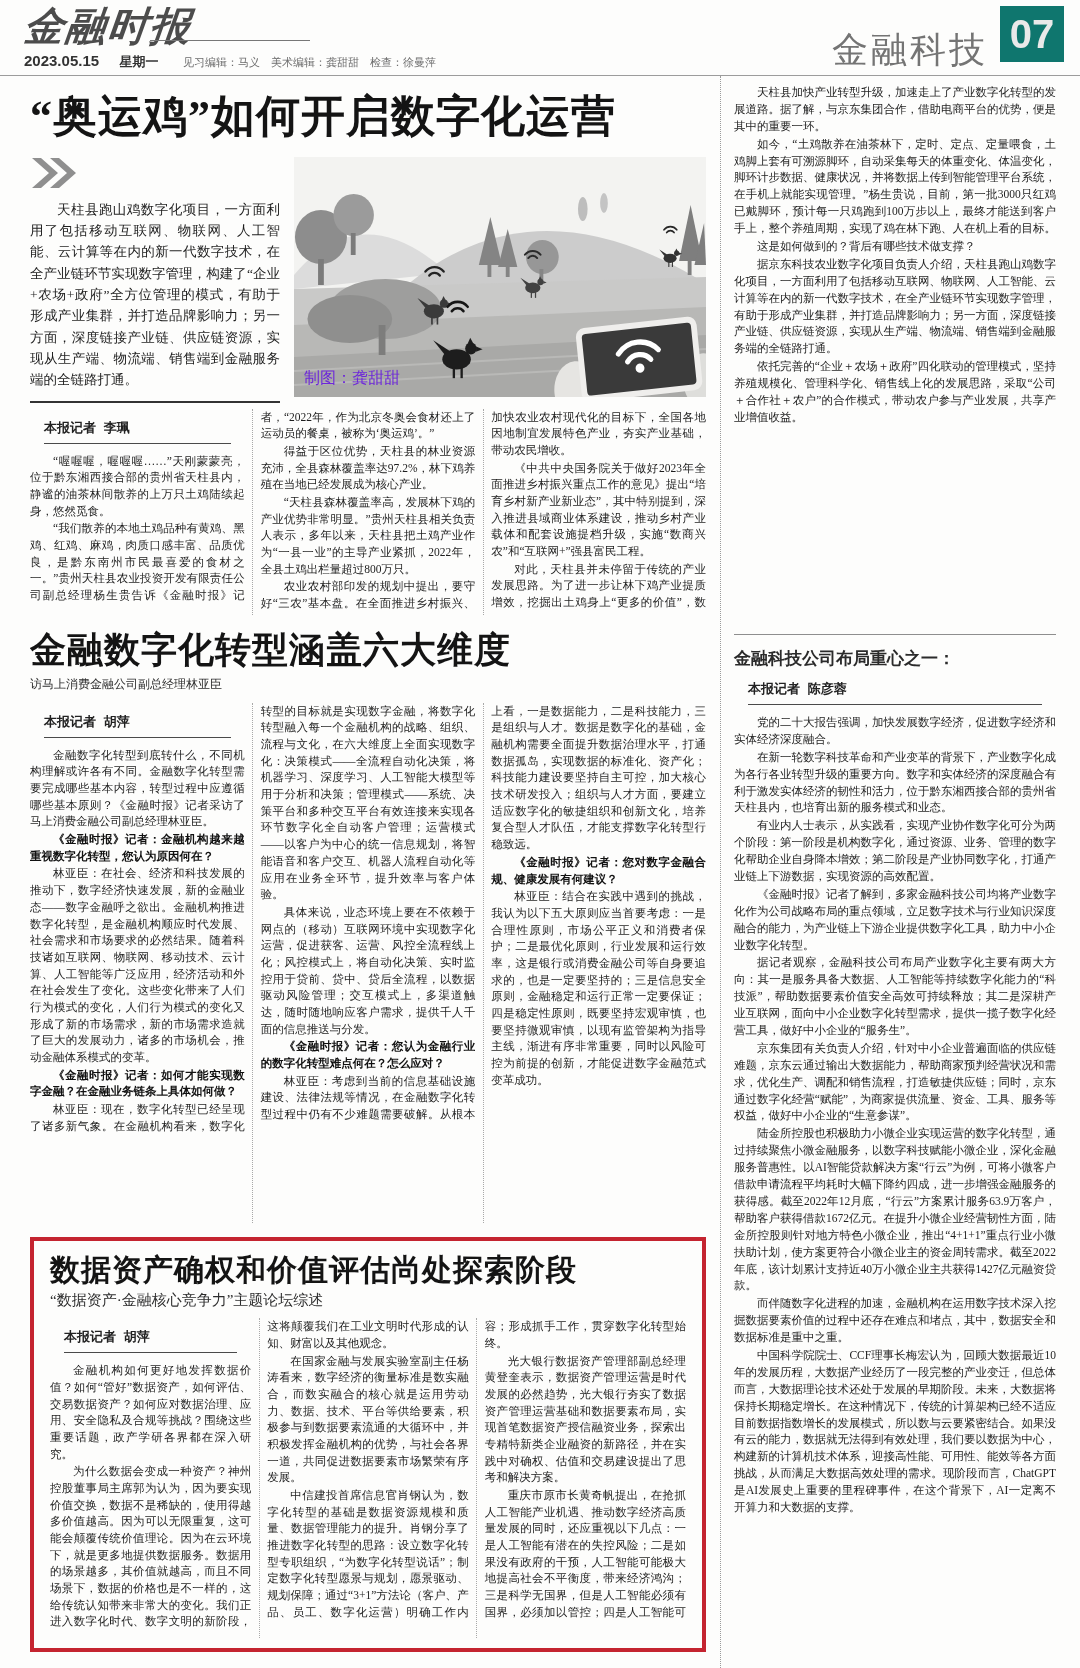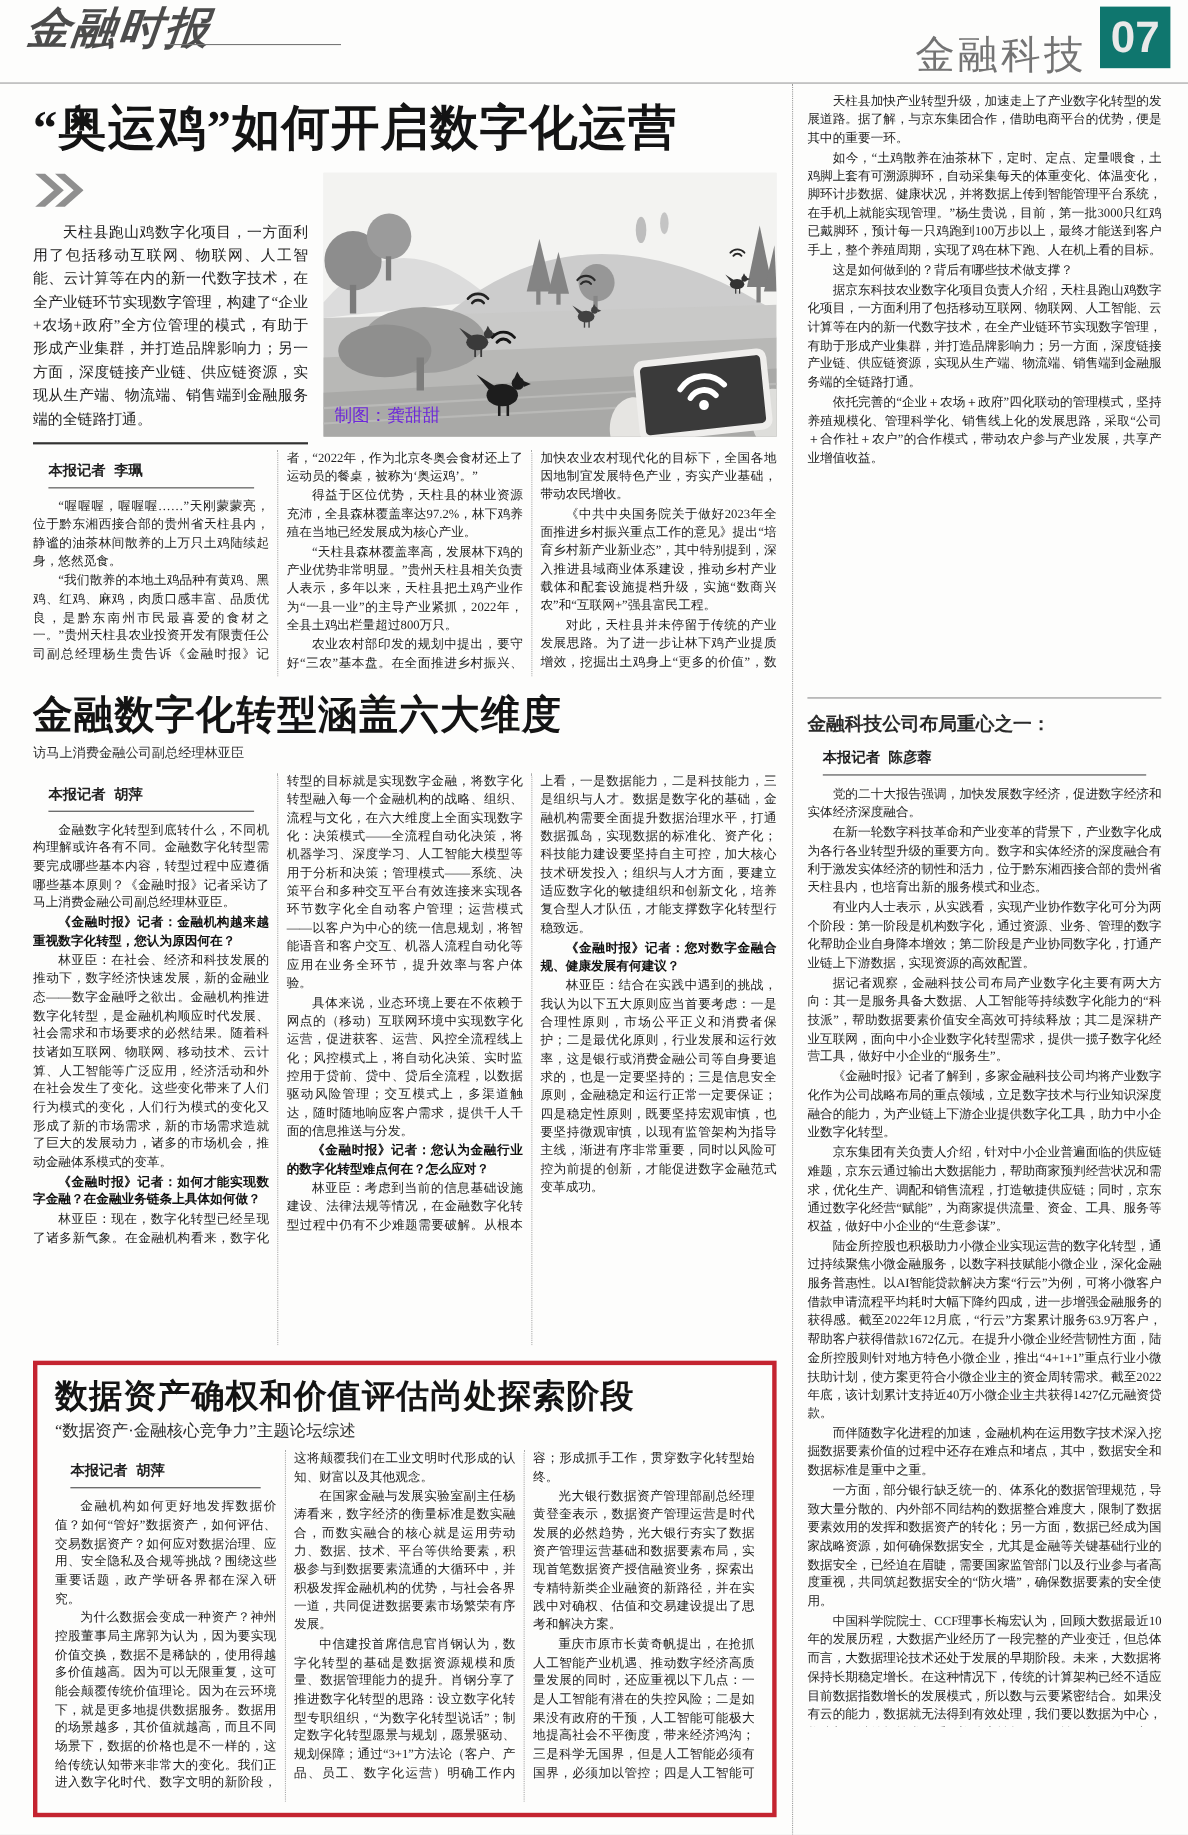--- a/index.html
+++ b/index.html
@@ -73,20 +73,25 @@
   .a3-body .para { line-height:1.47; }
 </style>
 </head>
 <body>
 
 <div class="page">
 
   <div class="masthead">
     <div class="logo">金融时报</div>
     <div class="logo-rule"></div>
+    <div class="dateline">
+      <span class="date">2023.05.15</span>
+      <span class="weekday">星期一</span>
+      <span class="credits">见习编辑：马义　美术编辑：龚甜甜　检查：徐曼萍</span>
+    </div>
     <div class="section-title">金融科技</div>
     <div class="page-no">07</div>
   </div>
 
   <div class="main">
 
     <div class="left-zone">
 
       <div>
         <h1 class="a1-headline">“奥运鸡”如何开启数字化运营</h1>
@@ -251,25 +256,24 @@
           </div>
       </div>
 
       <div class="a3">
         <div class="a3-kicker">金融科技公司布局重心之一：</div>
         <div class="byline">本报记者 陈彦蓉</div>
         <div class="a3-body">
             <p class="para">党的二十大报告强调，加快发展数字经济，促进数字经济和实体经济深度融合。</p>
             <p class="para">在新一轮数字科技革命和产业变革的背景下，产业数字化成为各行各业转型升级的重要方向。数字和实体经济的深度融合有利于激发实体经济的韧性和活力，位于黔东湘西接合部的贵州省天柱县内，也培育出新的服务模式和业态。</p>
             <p class="para">有业内人士表示，从实践看，实现产业协作数字化可分为两个阶段：第一阶段是机构数字化，通过资源、业务、管理的数字化帮助企业自身降本增效；第二阶段是产业协同数字化，打通产业链上下游数据，实现资源的高效配置。</p>
+            <p class="para">《金融时报》记者了解到，多家金融科技公司均将产业数字化作为公司战略布局的重点领域，立足数字技术与行业知识深度融合的能力，为产业链上下游企业提供数字化工具，助力中小企业数字化转型。</p>
             <p class="para">据记者观察，金融科技公司布局产业数字化主要有两大方向：其一是服务具备大数据、人工智能等持续数字化能力的“科技派”，帮助数据要素价值安全高效可持续释放；其二是深耕产业互联网，面向中小企业数字化转型需求，提供一揽子数字化经营工具，做好中小企业的“服务生”。</p>
-            <p class="para">《金融时报》记者了解到，多家金融科技公司均将产业数字化作为公司战略布局的重点领域，立足数字技术与行业知识深度融合的能力，为产业链上下游企业提供数字化工具，助力中小企业数字化转型。</p>
             <p class="para">京东集团有关负责人介绍，针对中小企业普遍面临的供应链难题，京东云通过输出大数据能力，帮助商家预判经营状况和需求，优化生产、调配和销售流程，打造敏捷供应链；同时，京东通过数字化经营“赋能”，为商家提供流量、资金、工具、服务等权益，做好中小企业的“生意参谋”。</p>
             <p class="para">陆金所控股也积极助力小微企业实现运营的数字化转型，通过持续聚焦小微金融服务，以数字科技赋能小微企业，深化金融服务普惠性。以AI智能贷款解决方案“行云”为例，可将小微客户借款申请流程平均耗时大幅下降约四成，进一步增强金融服务的获得感。截至2022年12月底，“行云”方案累计服务63.9万客户，帮助客户获得借款1672亿元。在提升小微企业经营韧性方面，陆金所控股则针对地方特色小微企业，推出“4+1+1”重点行业小微扶助计划，使方案更符合小微企业主的资金周转需求。截至2022年底，该计划累计支持近40万小微企业主共获得1427亿元融资贷款。</p>
             <p class="para">而伴随数字化进程的加速，金融机构在运用数字技术深入挖掘数据要素价值的过程中还存在难点和堵点，其中，数据安全和数据标准是重中之重。</p>
-            <p class="para">一方面，部分银行缺乏统一的、体系化的数据管理规范，导致大量分散的、内外部不同结构的数据整合难度大，限制了数据要素效用的发挥和数据资产的转化；另一方面，数据已经成为国家战略资源，如何确保数据安全，尤其是金融等关键基础行业的数据安全，已经迫在眉睫，需要国家监管部门以及行业参与者高度重视，共同筑起数据安全的“防火墙”，确保数据要素的安全使用。</p>
             <p class="para">中国科学院院士、CCF理事长梅宏认为，回顾大数据最近10年的发展历程，大数据产业经历了一段完整的产业变迁，但总体而言，大数据理论技术还处于发展的早期阶段。未来，大数据将保持长期稳定增长。在这种情况下，传统的计算架构已经不适应目前数据指数增长的发展模式，所以数与云要紧密结合。如果没有云的能力，数据就无法得到有效处理，我们要以数据为中心，构建新的计算机技术体系，迎接高性能、可用性、能效等各方面挑战，从而满足大数据高效处理的需求。现阶段而言，ChatGPT是AI发展史上重要的里程碑事件，在这个背景下，AI一定离不开算力和大数据的支撑。</p>
           </div>
       </div>
 
     </div>
   </div>
 </div>
 
 </body></html>

